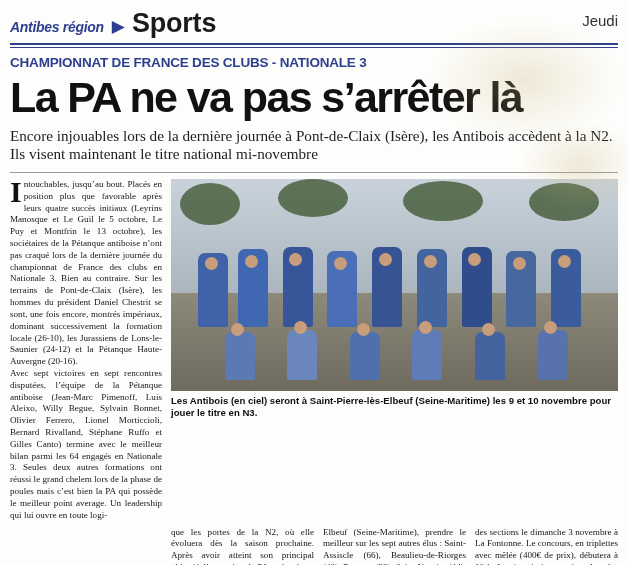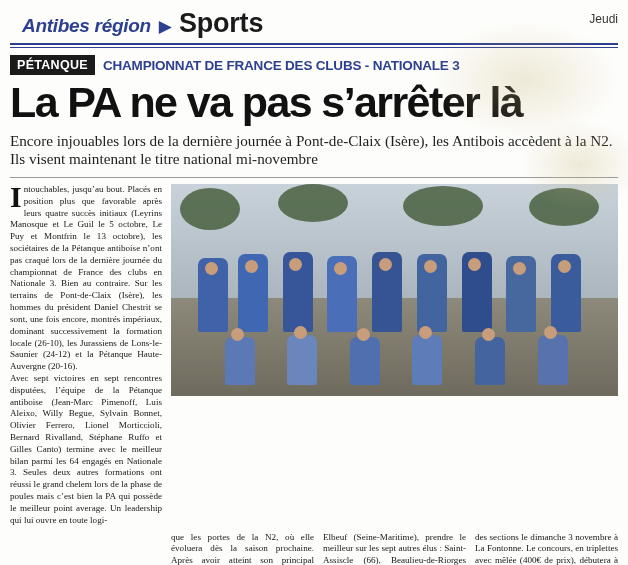--- a/index.html
+++ b/index.html
@@ -28,42 +28,41 @@
   .masthead {
     display: flex;
     align-items: baseline;
     padding-top: 8px;
     padding-bottom: 4px;
   }
   .masthead-region {
     font-family: "Liberation Sans", sans-serif;
     font-weight: bold;
     font-style: italic;
-    font-size: 19px;
+    font-size: 14px;
     color: #2d3f8f;
     letter-spacing: -0.3px;
-    margin-left: 12px;
   }
   .masthead-arrow {
     color: #2d3f8f;
     font-size: 17px;
     margin: 0 7px 0 8px;
     line-height: 1;
   }
   .masthead-section {
     font-family: "Liberation Sans", sans-serif;
     font-weight: bold;
     font-size: 27px;
     color: #1a1a1a;
     letter-spacing: -0.2px;
   }
   .masthead-day {
     margin-left: auto;
     font-family: "Liberation Sans", sans-serif;
-    font-size: 12px;
+    font-size: 15px;
     color: #333;
     align-self: flex-start;
     padding-top: 4px;
   }
   .rule-top {
     border-top: 2px solid #2d3f8f;
     border-bottom: 1px solid #2d3f8f;
     height: 2px;
     margin-bottom: 7px;
   }
@@ -240,21 +239,20 @@
 
   <div class="masthead">
     <span class="masthead-region">Antibes région</span>
     <span class="masthead-arrow">▶</span>
     <span class="masthead-section">Sports</span>
     <span class="masthead-day">Jeudi</span>
   </div>
   <div class="rule-top"></div>
 
   <div class="kicker-row">
-    <span class="kicker-tag">PÉTANQUE</span>
     <span class="kicker-text">CHAMPIONNAT DE FRANCE DES CLUBS - NATIONALE 3</span>
   </div>
 
   <div class="headline">La PA ne va pas s’arrêter là</div>
 
   <div class="standfirst">Encore injouables lors de la dernière journée à Pont-de-Claix (Isère), les Antibois accèdent à la N2. Ils visent maintenant le titre national mi-novembre</div>
   <div class="rule-thin"></div>
 
   <div class="top-area">
 
@@ -301,20 +299,21 @@
         <div class="ph-head" style="left:27.5%;bottom:27%;"></div>
         <div class="ph-person" style="left:40%;bottom:5%;height:48px;background:#4f6fae;"></div>
         <div class="ph-head" style="left:41.5%;bottom:26%;"></div>
         <div class="ph-person" style="left:54%;bottom:5%;height:50px;background:#5d7cb8;"></div>
         <div class="ph-head" style="left:55.5%;bottom:27%;"></div>
         <div class="ph-person" style="left:68%;bottom:5%;height:48px;background:#44649f;"></div>
         <div class="ph-head" style="left:69.5%;bottom:26%;"></div>
         <div class="ph-person" style="left:82%;bottom:5%;height:50px;background:#5872ad;"></div>
         <div class="ph-head" style="left:83.5%;bottom:27%;"></div>
       </div>
+      <div class="photo-caption">Les Antibois (en ciel) seront à Saint-Pierre-lès-Elbeuf (Seine-Maritime) les 9 et 10 novembre pour jouer le titre en N3.</div>
     </div>
   </div>
 
   <div class="lower">
     <div class="col first"></div>
     <div class="col">
       <div class="body-text">que les portes de la N2, où elle évoluera dès la saison prochaine. Après avoir atteint son principal objectif, l’accession, la PA va à présent viser la cerise sur le gâteau, à savoir le titre de champion de France.
 Pour y parvenir, il faudra, les 9 et 10 novembre prochains à Saint-Pierre-lès-</div>
     </div>
     <div class="col">

